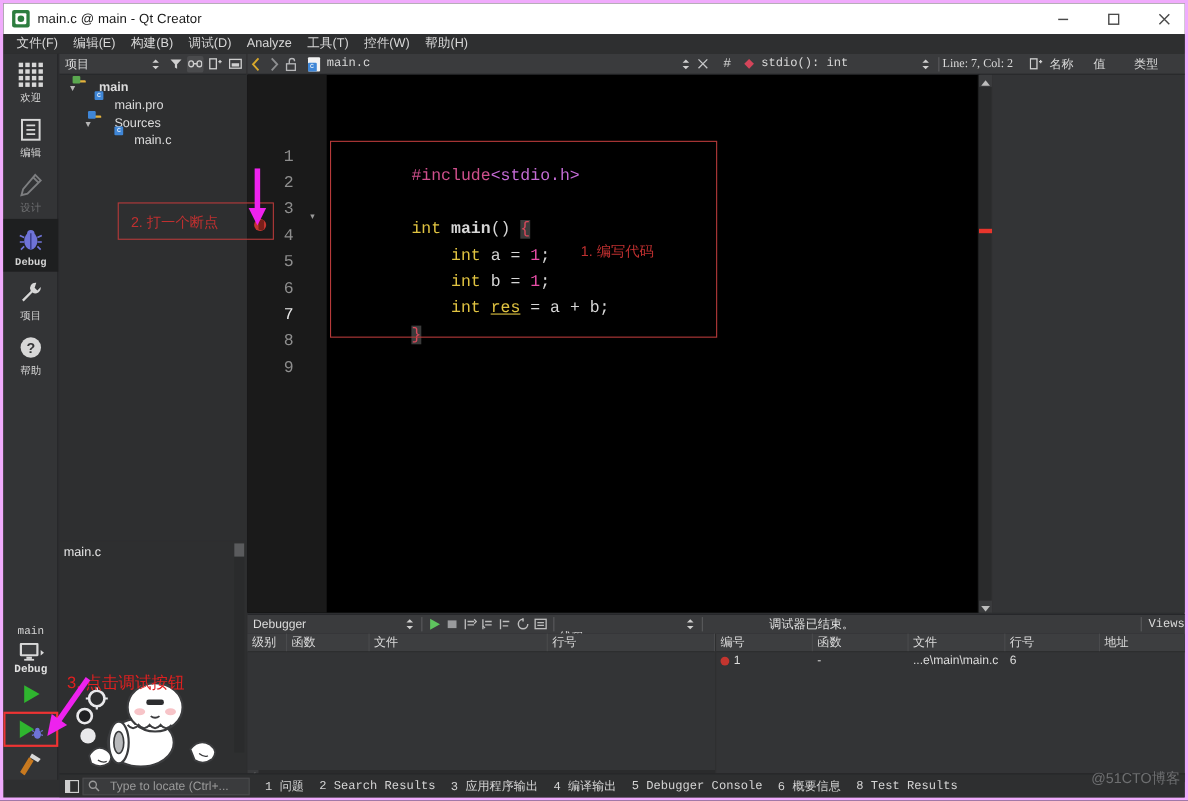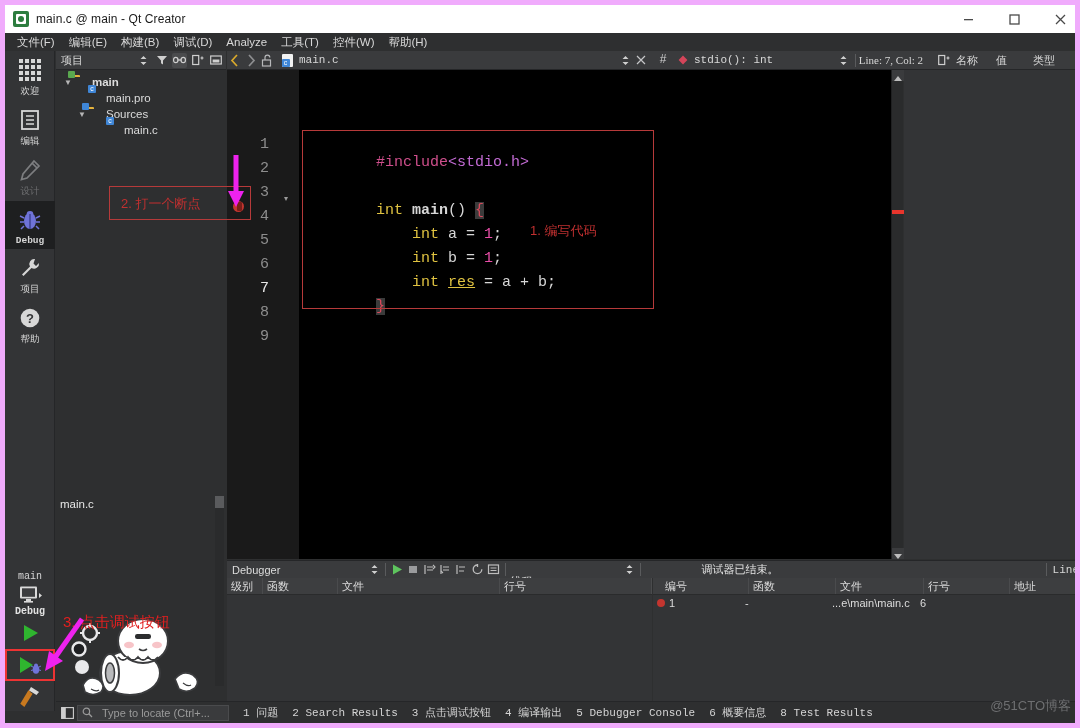--- a/index.html
+++ b/index.html
@@ -6,21 +6,21 @@
   html, body {
     width: 1080px; height: 728px;
     background: #2e2f30;
     font-family: "Liberation Sans", sans-serif;
     overflow: hidden;
     -webkit-font-smoothing: antialiased;
   }
   #app {
     position: relative;
     width: 1080px; height: 728px;
-    border: 5px solid #f0abfc;
+    border: 3px solid #f0abfc;
     background: #2e2f30;
     overflow: hidden;
   }
 
   
   .titlebar {
     position: absolute; top: 0; left: 0;
     width: 1078px; height: 28px;
     background: #ffffff;
     display: flex; align-items: center;
@@ -694,21 +694,21 @@
     <div class="dbglabel" style="padding-left:0;margin-top:24px;">线程:</div>
     <div class="navbtn" style="margin-left:86px;">
       <svg width="9" height="11" viewBox="0 0 9 11">
           <path d="M4.5 1 L7.5 4 L1.5 4 Z M4.5 10 L7.5 7 L1.5 7 Z" fill="#cfcfcf"></path>
         </svg>
     </div>
     <div style="width:1px;height:13px;background:#5a5b5d;margin:0 3px;"></div>
     <div class="dbgstatus" style="margin-left:57px;">调试器已结束。</div>
     <div style="margin-left:auto;display:flex;align-items:center;padding-right:4px;">
       <div style="width:1px;height:13px;background:#5a5b5d;margin:0 6px;"></div>
-      <div class="viewsbtn">Line</div>
+      <div class="viewsbtn">Views</div>
     </div>
   </div>
 
   <div class="stackpane">
     <div class="thdr">
       <div style="width:36px;">级别</div>
       <div style="width:75px;">函数</div>
       <div style="width:162px;">文件</div>
       <div style="flex:1;">行号</div>
     </div>
@@ -716,21 +716,21 @@
       <div style="width:10px;height:11px;background:#3a3b3d;display:flex;align-items:center;justify-content:center;">
         <svg width="7" height="9" viewBox="0 0 7 9">
             <path d="M5 1 L1.5 4.5 L5 8 Z" fill="#bdbdbd"></path>
           </svg>
       </div>
     </div>
   </div>
 
   <div class="bppane">
     <div class="thdr">
-      <div style="width:88px;margin-left:8px;">编号</div>
+      <div style="width:88px;">编号</div>
       <div style="width:87px;">函数</div>
       <div style="width:88px;">文件</div>
       <div style="width:86px;">行号</div>
       <div style="flex:1;">地址</div>
     </div>
     <div class="trow2">
       <div style="width:88px;display:flex;align-items:center;gap:4px;">
         <span style="width:8px;height:8px;border-radius:50%;background:#c3352f;display:inline-block;flex:none;"></span>
         <span>1</span>
       </div>
@@ -757,21 +757,21 @@
     </div>
 
     <div style="display:flex;align-items:center;margin-left:7px;">
       <div class="outtab">
         <span>1</span> <span>问题</span>
       </div>
       <div class="outtab">
         <span>2</span> <span>Search Results</span>
       </div>
       <div class="outtab">
-        <span>3</span> <span>点击调试按钮</span>
+        <span>3</span> <span>应用程序输出</span>
       </div>
       <div class="outtab">
         <span>4</span> <span>编译输出</span>
       </div>
       <div class="outtab">
         <span>5</span> <span>Debugger Console</span>
       </div>
       <div class="outtab">
         <span>6</span> <span>概要信息</span>
       </div>

